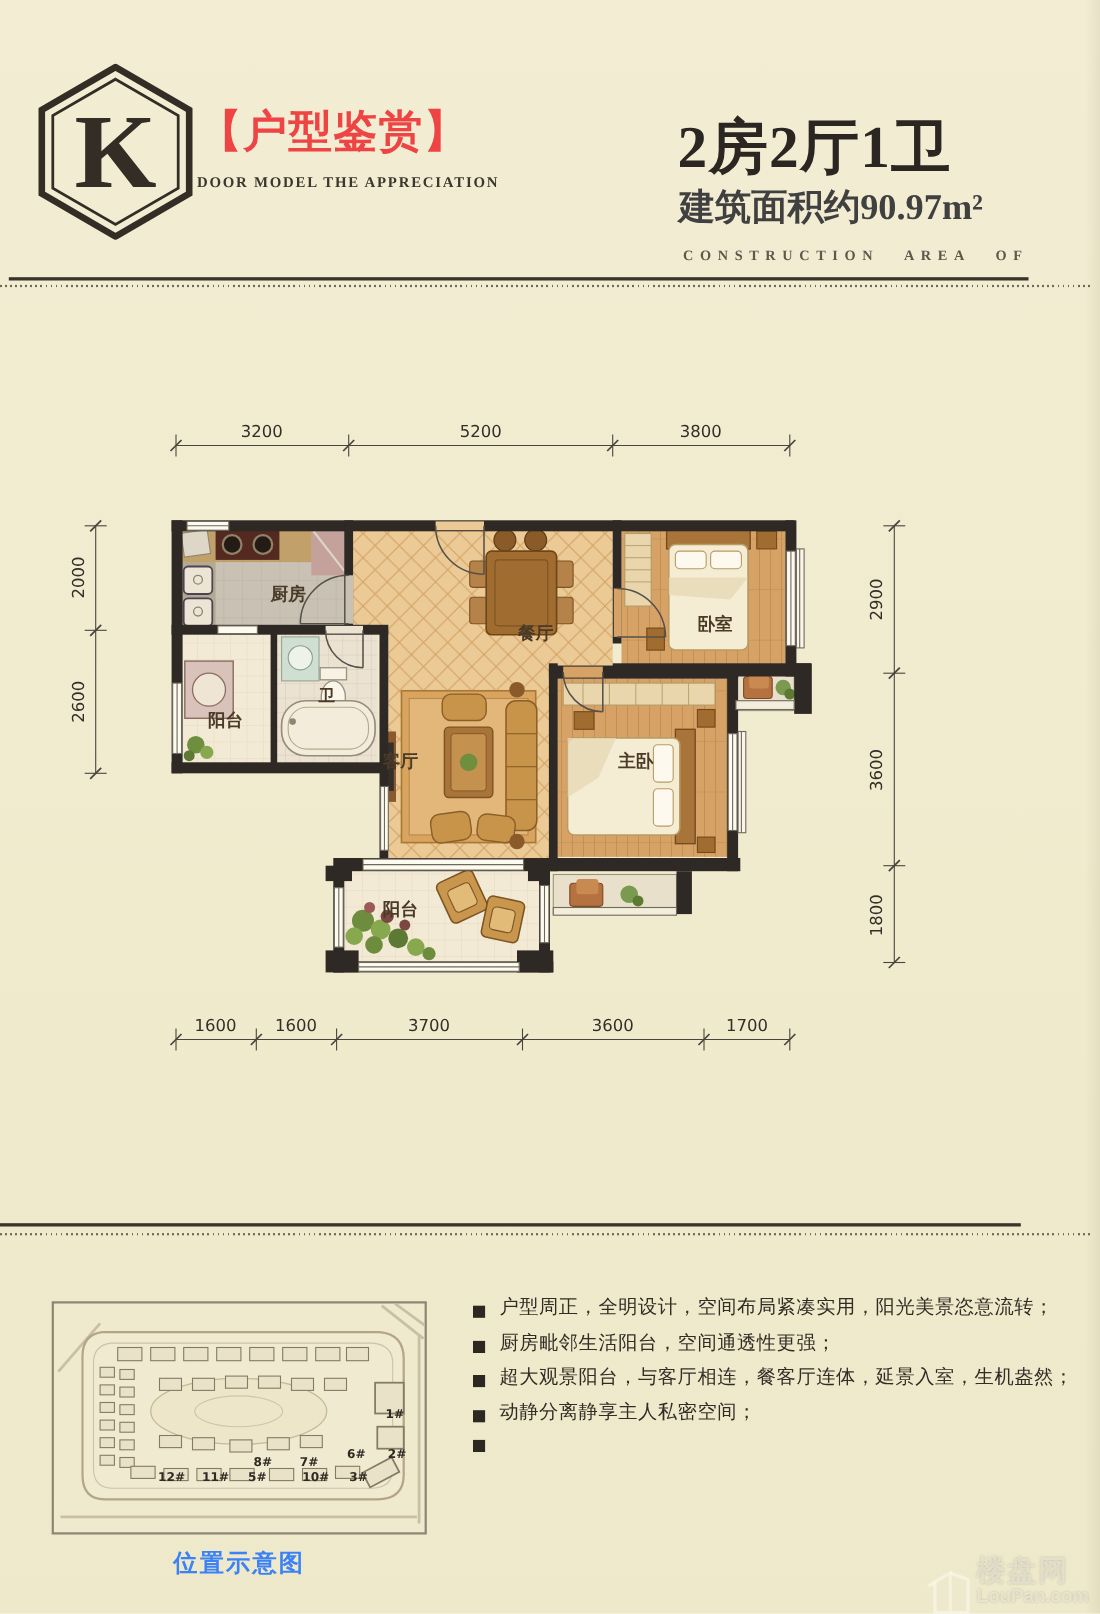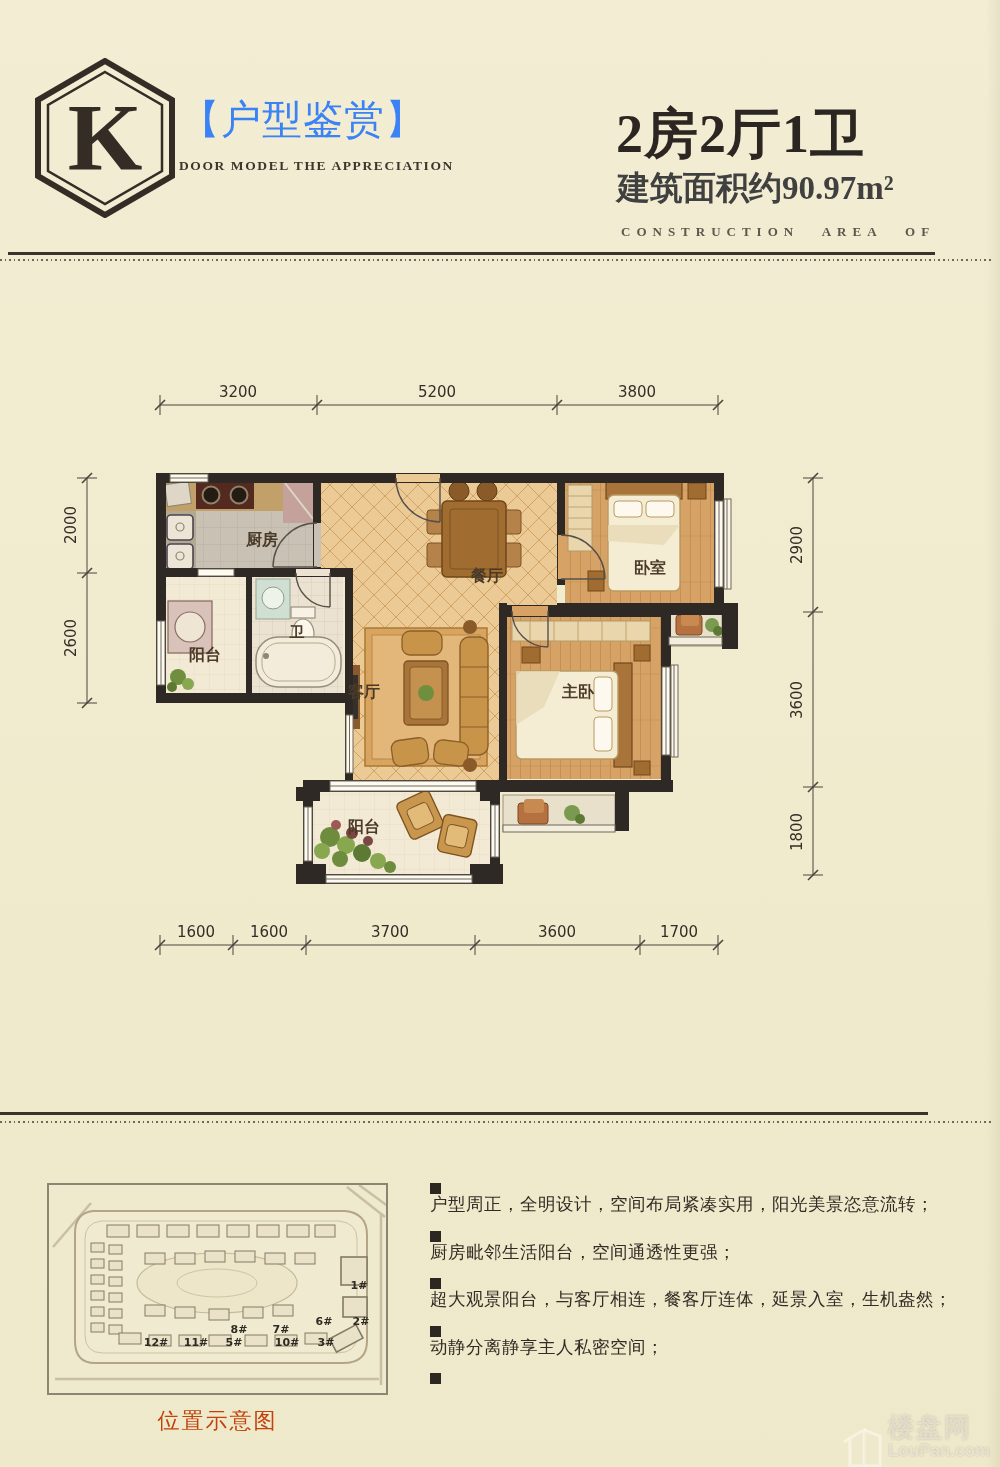--- a/index.html
+++ b/index.html
@@ -2,33 +2,33 @@
 <html><head>
 <meta charset="utf-8">
 <style>
   html,body{margin:0;padding:0;}
   body{width:1000px;height:1467px;position:relative;overflow:hidden;
        background:linear-gradient(180deg,#f2edd3 0%,#f1ebcf 40%,#efe9cb 100%);
        font-family:"Liberation Serif","DejaVu Serif",serif;color:#2b2620;}
   .abs{position:absolute;}
   
   .logo-box{left:34px;top:58px;width:142px;height:160px;}
-  .brand-title{left:180px;top:92px;font-size:40px;font-weight:normal;letter-spacing:1px;color:#3b82f6;white-space:nowrap;}
+  .brand-title{left:180px;top:92px;font-size:40px;font-weight:bold;letter-spacing:1px;color:#ef4444;white-space:nowrap;}
   .brand-sub{left:179px;top:158px;font-size:13.5px;font-weight:bold;letter-spacing:1.6px;color:#3c362e;white-space:nowrap;}
   .unit-type{left:616px;top:98px;font-size:54px;font-weight:bold;color:#2b2621;white-space:nowrap;letter-spacing:1px;}
   .area-line{left:617px;top:166px;font-size:33px;font-weight:bold;color:#404040;white-space:nowrap;}
   .area-en{left:621px;top:224px;font-size:13px;letter-spacing:6px;word-spacing:14px;color:#5e574b;white-space:nowrap;font-weight:bold;}
   
   .rule-solid{height:3px;background:#39332b;}
   .rule-dotted{height:2px;background-image:repeating-linear-gradient(to right,#6e675a 0 1.6px,transparent 1.6px 4.6px);}
   
   .site-map{left:47px;top:1183px;width:341px;height:212px;border:2px solid #45403496;background:#efe9ce;box-sizing:border-box;}
-  .site-caption{left:47px;top:1406px;width:341px;text-align:center;font-size:22px;font-weight:normal;color:#c2410c;letter-spacing:2px;}
+  .site-caption{left:47px;top:1406px;width:341px;text-align:center;font-size:22px;font-weight:bold;color:#3b82f6;letter-spacing:2px;}
   .features{left:430px;top:1178px;width:565px;}
-  .feature-row{display:flex;align-items:flex-start;margin-bottom:11.5px;flex-direction:column;}
+  .feature-row{display:flex;align-items:flex-end;margin-bottom:11.5px;}
   .bullet-sq{width:11px;height:11px;background:#2c2721;margin:5px 13px 0 0;flex:none;}
   .feature-text{font-size:17.5px;line-height:20px;color:#322c25;letter-spacing:0.5px;}
   
   .watermark{right:10px;bottom:6px;text-align:left;opacity:.85;}
   .wm-cn{font-size:26px;font-weight:bold;color:rgba(252,250,240,0.55);text-shadow:0 0 2px rgba(130,122,100,0.55);letter-spacing:2px;font-family:"Liberation Sans",sans-serif;}
   .wm-en{font-size:17px;font-weight:bold;color:rgba(252,250,240,0.6);text-shadow:0 0 2px rgba(130,122,100,0.55);font-family:"Liberation Sans",sans-serif;margin-top:-4px;}
   .edge-shade{right:0;top:0;width:14px;height:100%;background:linear-gradient(to right,rgba(0,0,0,0),rgba(90,80,50,0.08));pointer-events:none;}
   svg text{font-family:"DejaVu Sans","Liberation Sans",sans-serif;}
   svg text.cjk{font-family:"Liberation Serif","DejaVu Serif",serif;}
 </style>

